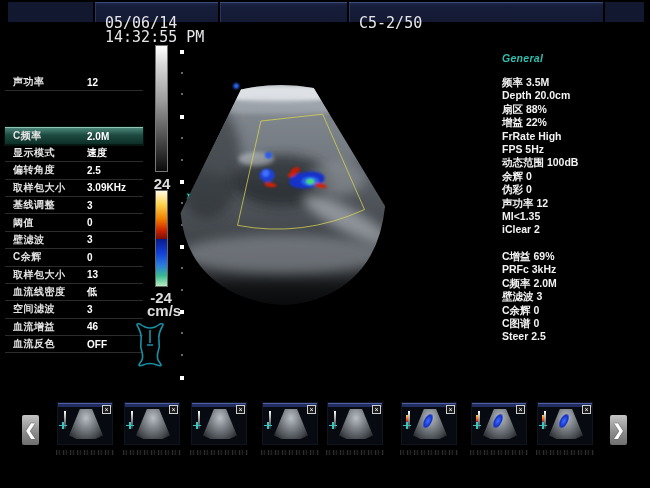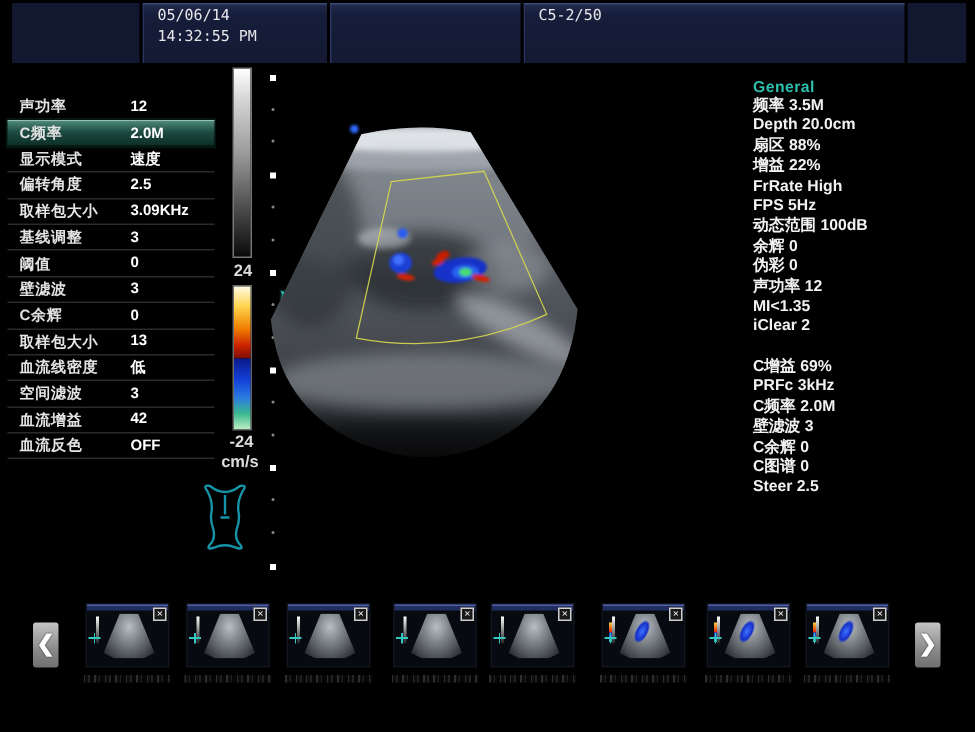--- a/index.html
+++ b/index.html
@@ -4,67 +4,68 @@
 <style>
   * { margin:0; padding:0; box-sizing:border-box; }
   html,body { background:#000; }
   .screen {
     position:relative; width:650px; height:488px; background:#000;
     font-family:"Liberation Sans", sans-serif; overflow:hidden;
     color:#e8e8e8;
   }
   
   .topbar-seg {
-    position:absolute; top:2px; height:40px;
+    position:absolute; top:2px; height:20px;
     background:linear-gradient(#232c50,#161d3a 20%,#141a33);
     box-shadow:inset 0 1px 0 #3c4a78, inset 1px 0 0 #2a3560;
-    font-family:"DejaVu Sans Mono", monospace; font-size:10px;
-    line-height:14px; color:#e6e6ea; padding:2px 0 0 10px;
+    font-family:"DejaVu Sans Mono", monospace; font-size:15px;
+    line-height:14px; color:#e6e6ea; padding:14px 0 0 10px;
   }
   .seg-plain { background:#131831; box-shadow:none; }
   
-  .sidebar { position:absolute; left:5px; top:63px; width:138px; }
+  .sidebar { position:absolute; left:5px; top:74px; width:138px; }
   .sb-row {
     display:flex; align-items:center; height:17.4px;
     border-bottom:1px solid #2b2b2b; padding:0 4px 0 8px;
     font-size:10px; font-weight:bold; color:#e3e3e3; cursor:default;
   }
   .sb-row .sb-label { flex:1; letter-spacing:0.5px; white-space:nowrap; overflow:hidden; }
   .sb-row .sb-value { width:52px; color:#fff; }
   .sb-row.selected {
     background:linear-gradient(var(--highlight-top), #1d4a40 45%, var(--highlight-bottom));
     border-top:1px solid #8fc3b4; border-bottom:1px solid #061a15;
     box-shadow:0 0 0 1px #041510;
+    margin-top:36px;
   }
   
   .graybar {
     position:absolute; left:155px; top:45px; width:13px; height:127px;
     background:linear-gradient(#ffffff,#d8d8d8 15%,#9a9a9a 45%,#4a4a4a 75%,#0a0a0a);
     border:1px solid #777;
   }
   .colorbar { position:absolute; left:155px; top:190px; width:13px; height:97px; border:1px solid #666; }
   .colorbar .cb-top {
     height:50%;
     background:linear-gradient(#fffbe3,#ffd34d 28%,#f08000 58%,#cc2200 82%,#7a0e00);
   }
   .colorbar .cb-bottom {
     height:50%;
     background:linear-gradient(#0a1a8a,#1240d8 30%,#2a7ae0 55%,#3ab890 78%,#b8eec0);
   }
-  .scale-label { position:absolute; font-size:11px; font-weight:bold; color:#ddd; width:26px; text-align:center; }
+  .scale-label { position:absolute; font-size:15px; font-weight:bold; color:#ddd; width:26px; text-align:center; }
   .dots-col { position:absolute; left:179px; top:50px; width:6px; height:336px; }
   .dot { position:absolute; background:#888; border-radius:50%; width:2px; height:2px; left:2px; }
   .dot.big { background:#fff; border-radius:0; width:4px; height:4px; left:1px; }
   .focus-arrow {
     position:absolute; left:186px; top:192px; font-size:9px; line-height:9px;
     color:#2fd3c0; text-shadow:0 0 2px #2fd3c0;
   }
   
   .rpanel { position:absolute; left:502px; top:52px; width:145px; font-size:10.5px; font-weight:bold; }
-  .rp-header { color:var(--accent); margin-bottom:0; letter-spacing:0.3px; }
+  .rp-header { color:var(--accent); margin-bottom:12px; letter-spacing:0.3px;font-style:italic; }
   .rp-line { color:#f2f2f2; line-height:13.4px; white-space:nowrap; }
   .rp-gap { height:13px; }
   
   .thumb {
     position:absolute; top:403px; width:54px; height:41px; background:#070a10;
     box-shadow:0 0 0 1px #10141c; cursor:pointer;
   }
   .t-bar { position:absolute; top:0; left:0; right:0; height:4px;
     background:#232e60; border-top:1px solid #5060a8; }
   .t-x {
@@ -166,21 +167,21 @@
       <div class="sb-row">
         <span class="sb-label">血流线密度</span>
         <span class="sb-value">低</span>
       </div>
       <div class="sb-row">
         <span class="sb-label">空间滤波</span>
         <span class="sb-value">3</span>
       </div>
       <div class="sb-row">
         <span class="sb-label">血流增益</span>
-        <span class="sb-value">42</span>
+        <span class="sb-value">46</span>
       </div>
       <div class="sb-row">
         <span class="sb-label">血流反色</span>
         <span class="sb-value">OFF</span>
       </div>
     </div>
 
   <div class="graybar"></div>
   <div class="scale-label" style="left:149px;top:175px;">24</div>
   <div class="colorbar">

